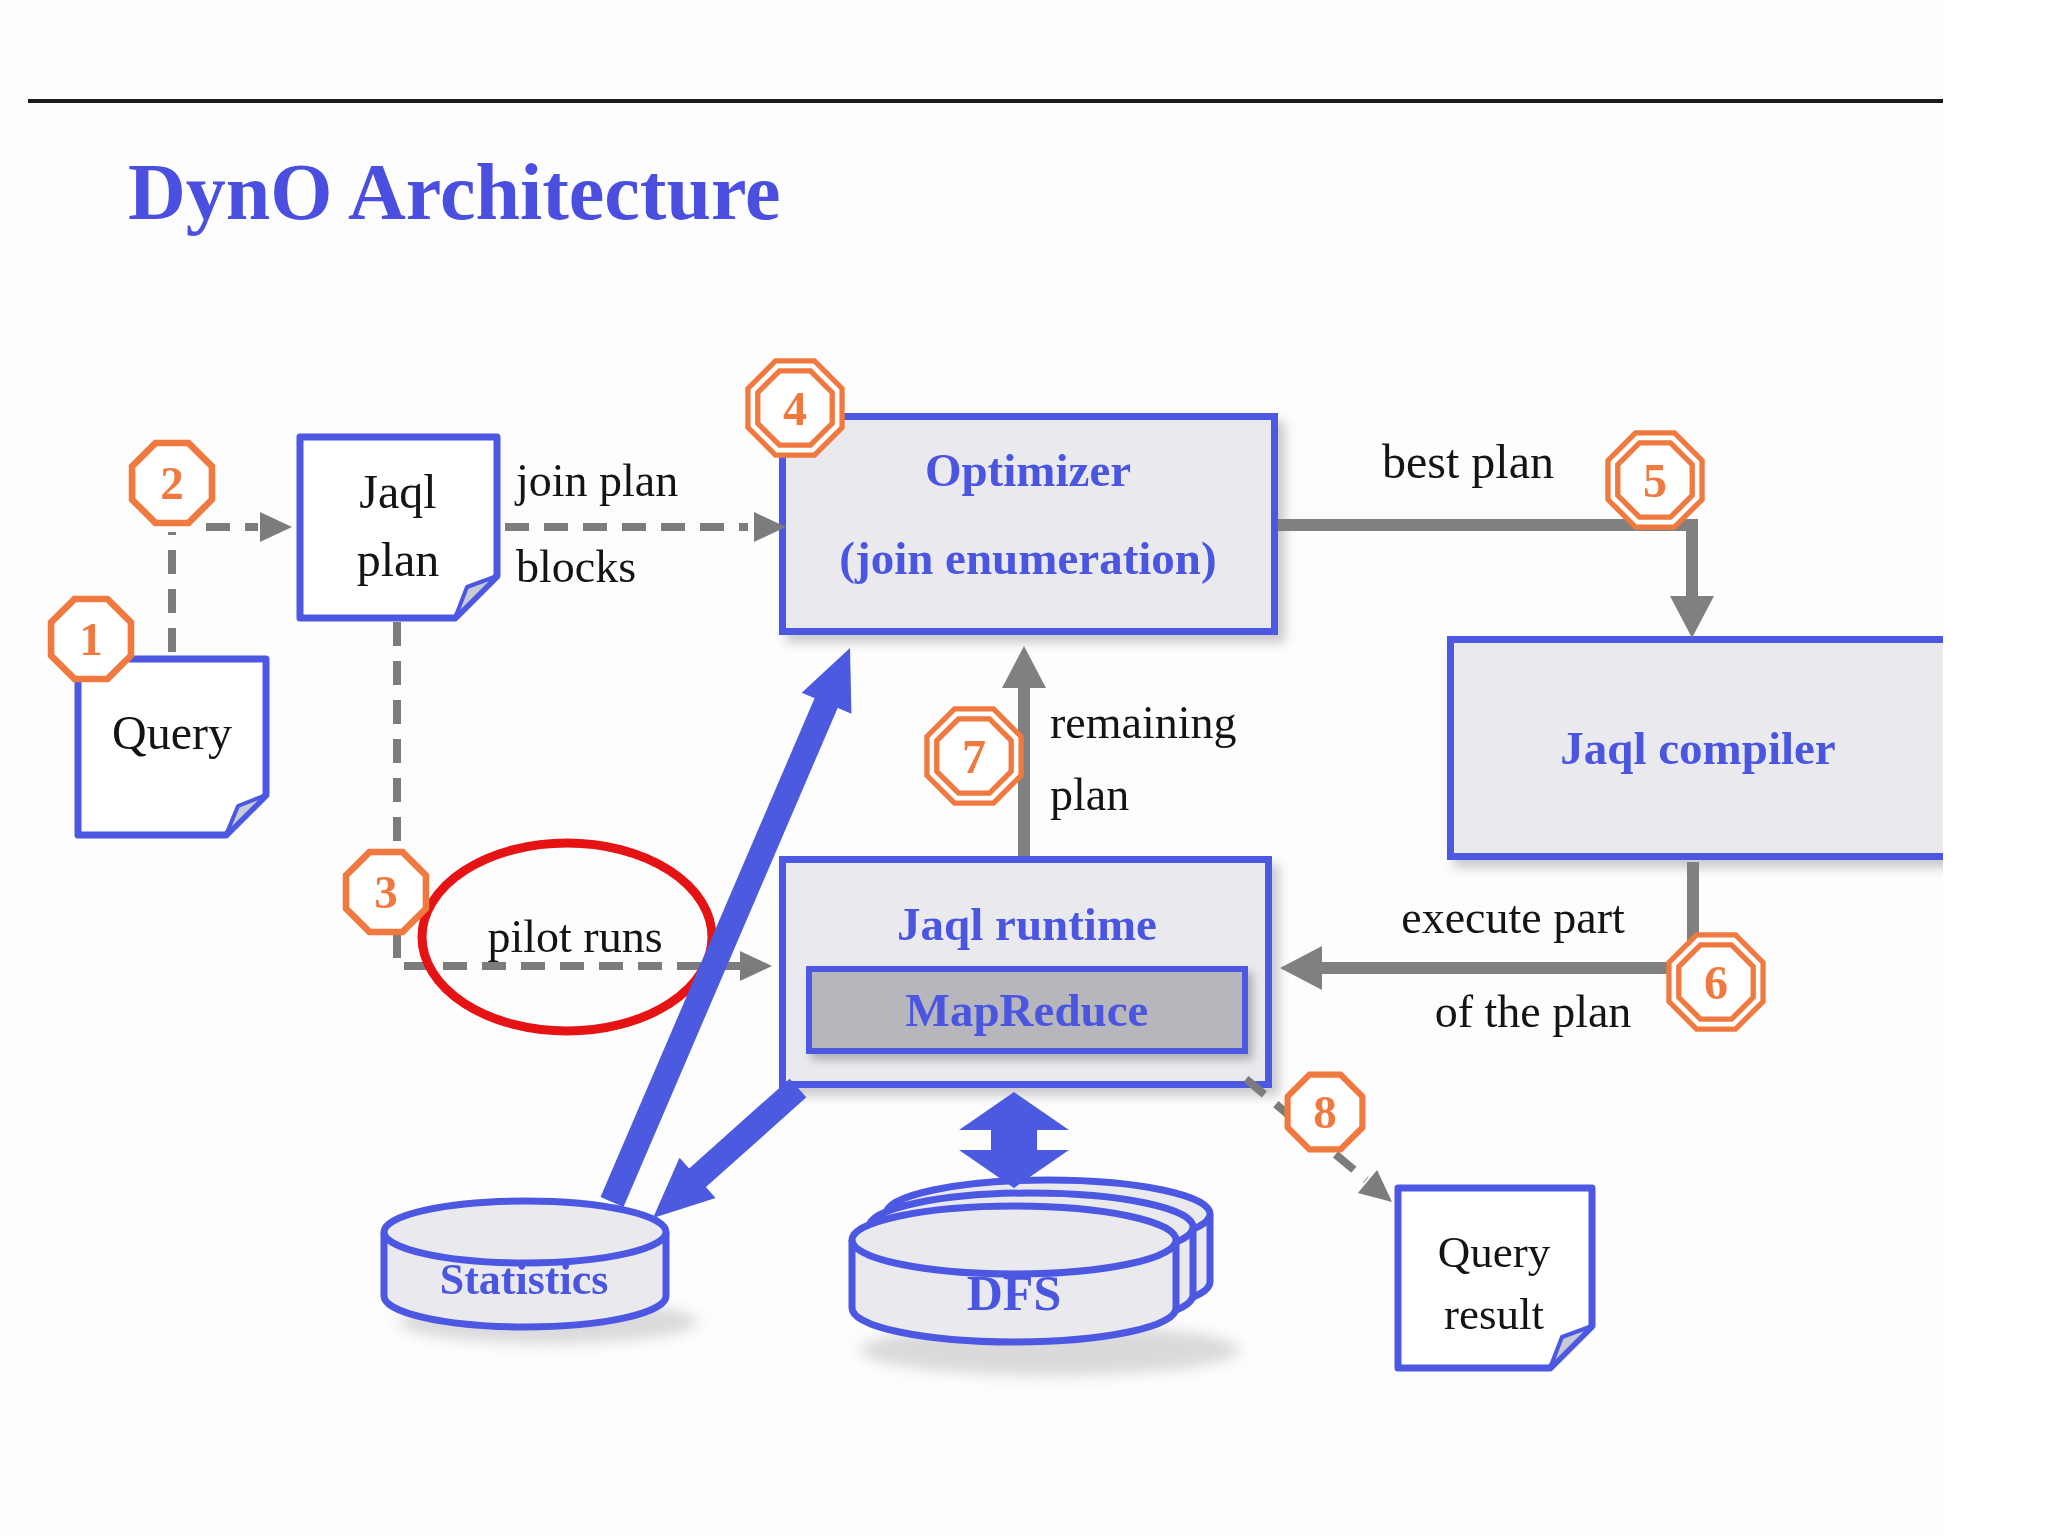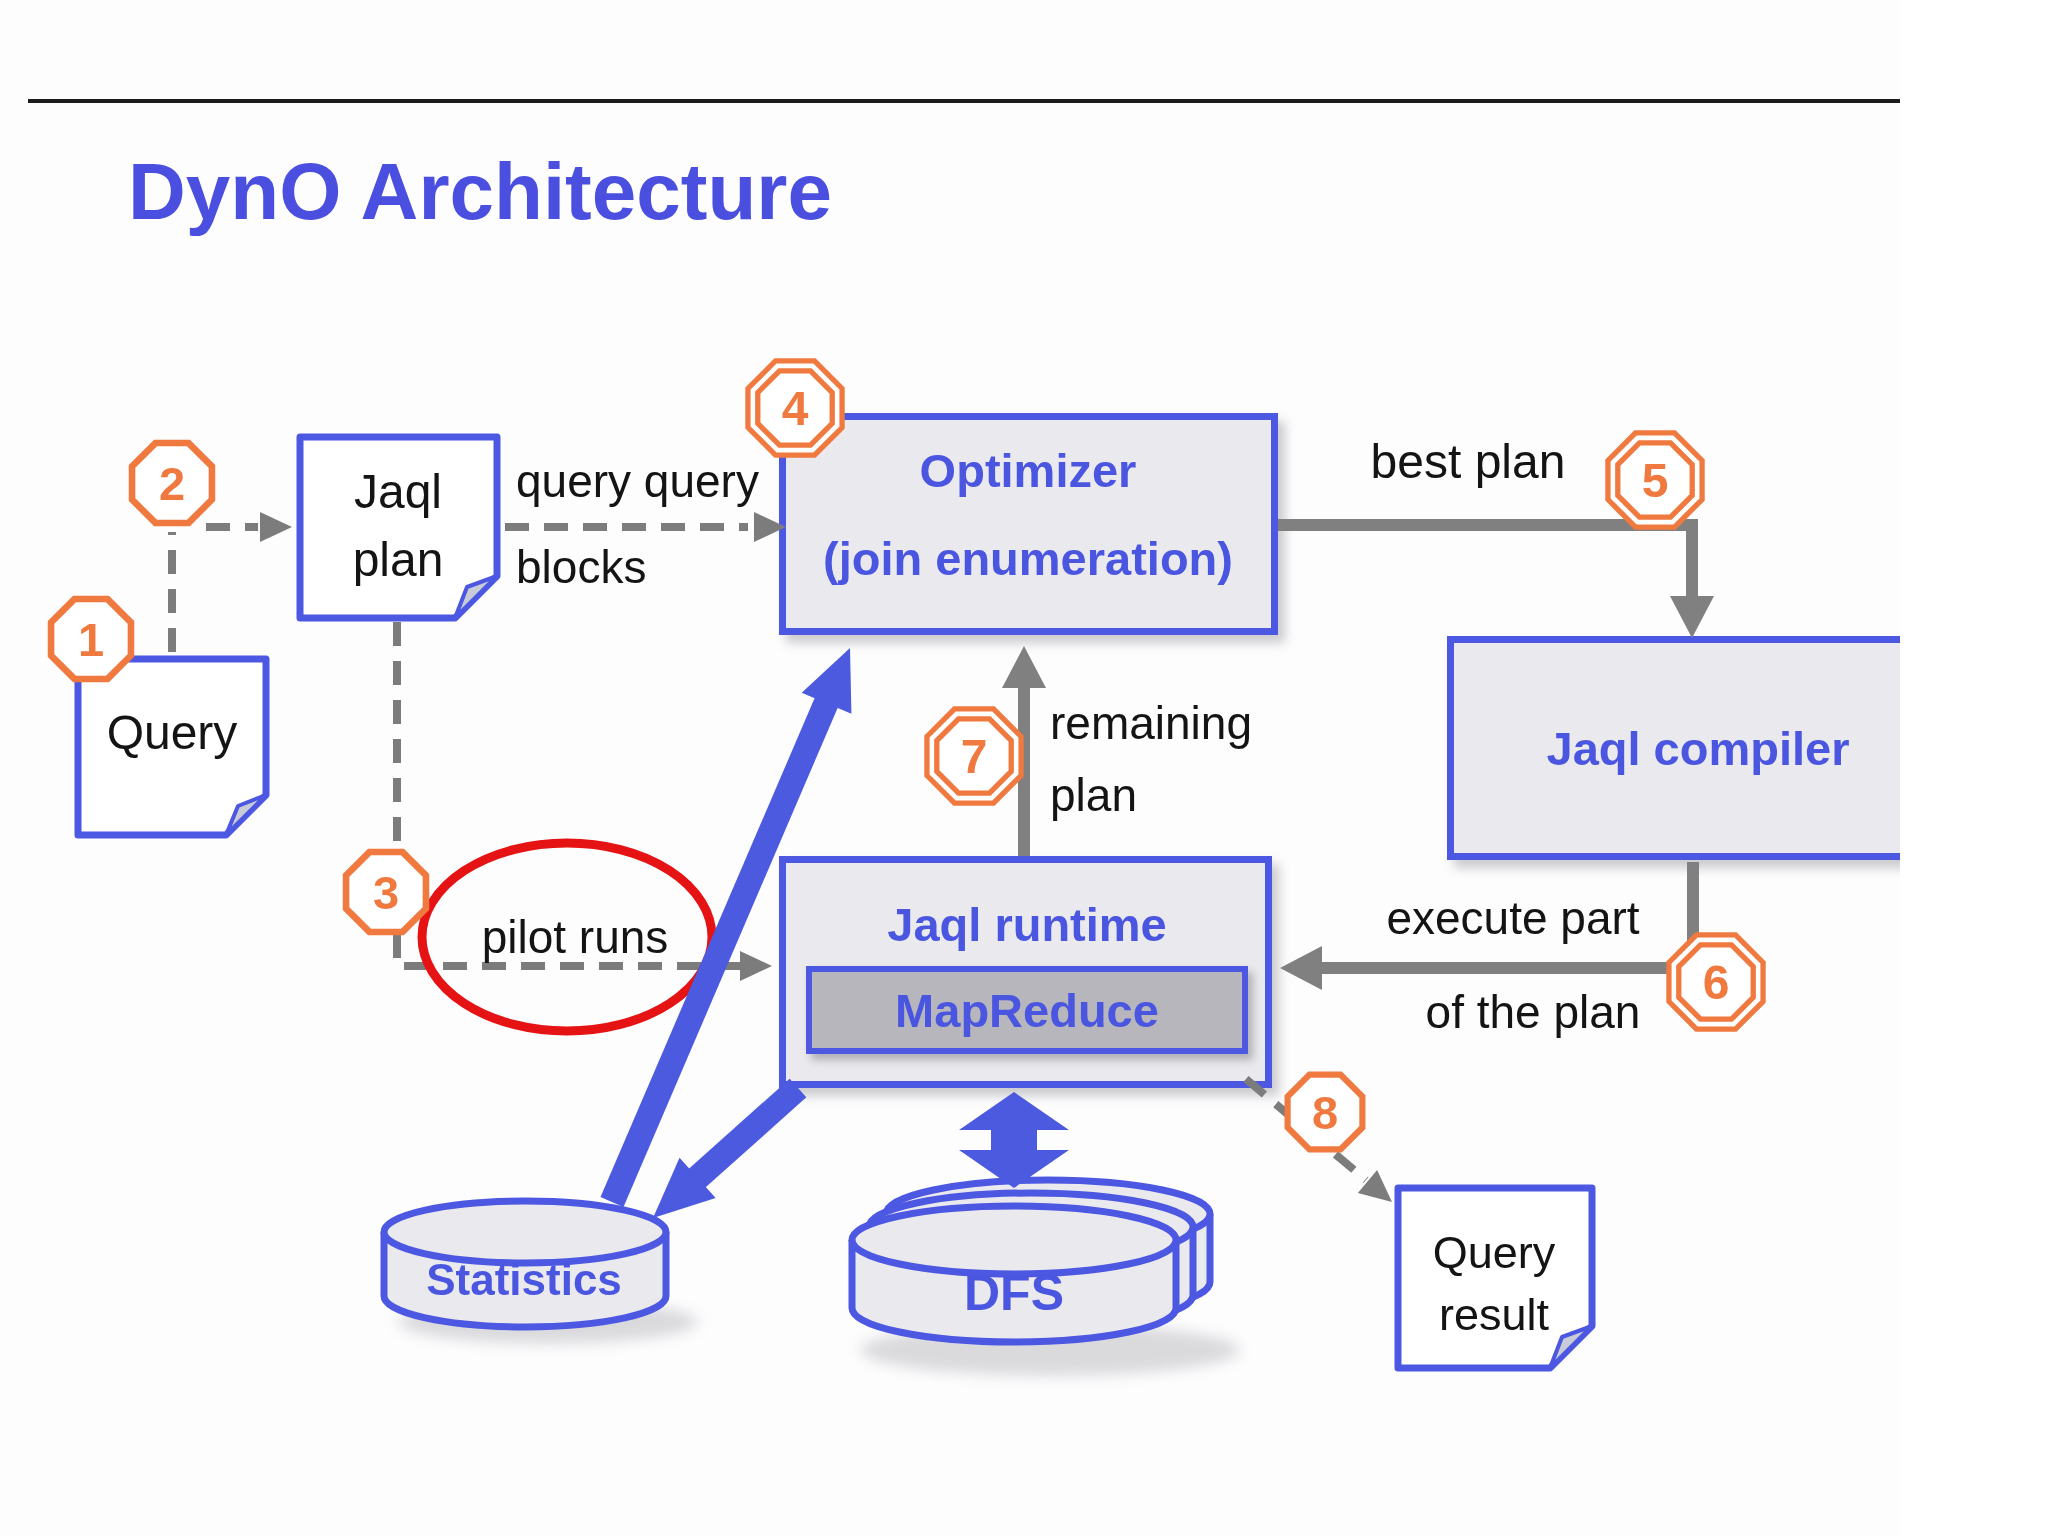--- a/index.html
+++ b/index.html
@@ -1,17 +1,17 @@
 <!DOCTYPE html>
 <html><head>
 <meta charset="utf-8">
 <style>
   html,body{margin:0;padding:0;background:#ffffff;}
   .slide{position:relative;width:1900px;height:1536px;background:#fdfdfe;overflow:hidden;
-         font-family:Liberation Sans, sans-serif;}
+         font-family:Liberation Serif, serif;padding-left:43px;}
   .topline{position:absolute;left:28px;top:99px;width:1974px;height:4px;background:#1b1b1b;}
   .title{position:absolute;left:128px;top:152px;font-size:80px;font-weight:bold;color:#4a4fe0;line-height:1;}
   .box{position:absolute;box-sizing:border-box;background:#eaeaee;border:7px solid #4d58e2;
        box-shadow:7px 8px 10px rgba(90,90,100,0.30);z-index:1;}
   .box.inner{background:#b6b6bc;border-width:6px;box-shadow:5px 6px 8px rgba(70,70,80,0.35);}
   svg.overlay{position:absolute;left:0;top:0;z-index:2;pointer-events:none;}
   .badge{position:absolute;z-index:3;}
   .badge svg{position:absolute;left:0;top:0;}
   .badge .num{position:absolute;left:0;top:0;width:100%;height:100%;display:flex;align-items:center;
               justify-content:center;color:#f0793f;font-weight:bold;}
@@ -163,21 +163,21 @@
         <polygon points="94.4,68.4 68.4,94.4 31.6,94.4 5.6,68.4 5.6,31.6 31.6,5.6 68.4,5.6 94.4,31.6" fill="#ffffff" stroke="#f0793f" stroke-width="5"></polygon>
         <polygon points="85.1,64.6 64.6,85.1 35.4,85.1 14.9,64.6 14.9,35.4 35.4,14.9 64.6,14.9 85.1,35.4" fill="none" stroke="#f0793f" stroke-width="5"></polygon>
       </svg>
     <span class="num">7</span>
   </div>
 
   <div class="lbl black" style="left:172px;top:733px;font-size:48px;">Query</div>
   <div class="lbl black" style="left:398px;top:492px;font-size:48px;">Jaql</div>
   <div class="lbl black" style="left:398px;top:560px;font-size:48px;">plan</div>
 
-  <div class="lbl-left black" style="left:516px;top:481px;">query query</div>
+  <div class="lbl-left black" style="left:516px;top:481px;">join plan</div>
   <div class="lbl-left black" style="left:516px;top:567px;">blocks</div>
 
   <div class="lbl blue" style="left:1028px;top:470px;">Optimizer</div>
   <div class="lbl blue" style="left:1028px;top:558px;">(join enumeration)</div>
 
   <div class="lbl black" style="left:1468px;top:462px;font-size:48px;text-align:right;">best plan</div>
 
   <div class="lbl blue" style="left:1698px;top:748px;">Jaql compiler</div>
 
   <div class="lbl-left black" style="left:1050px;top:723px;">remaining</div>

